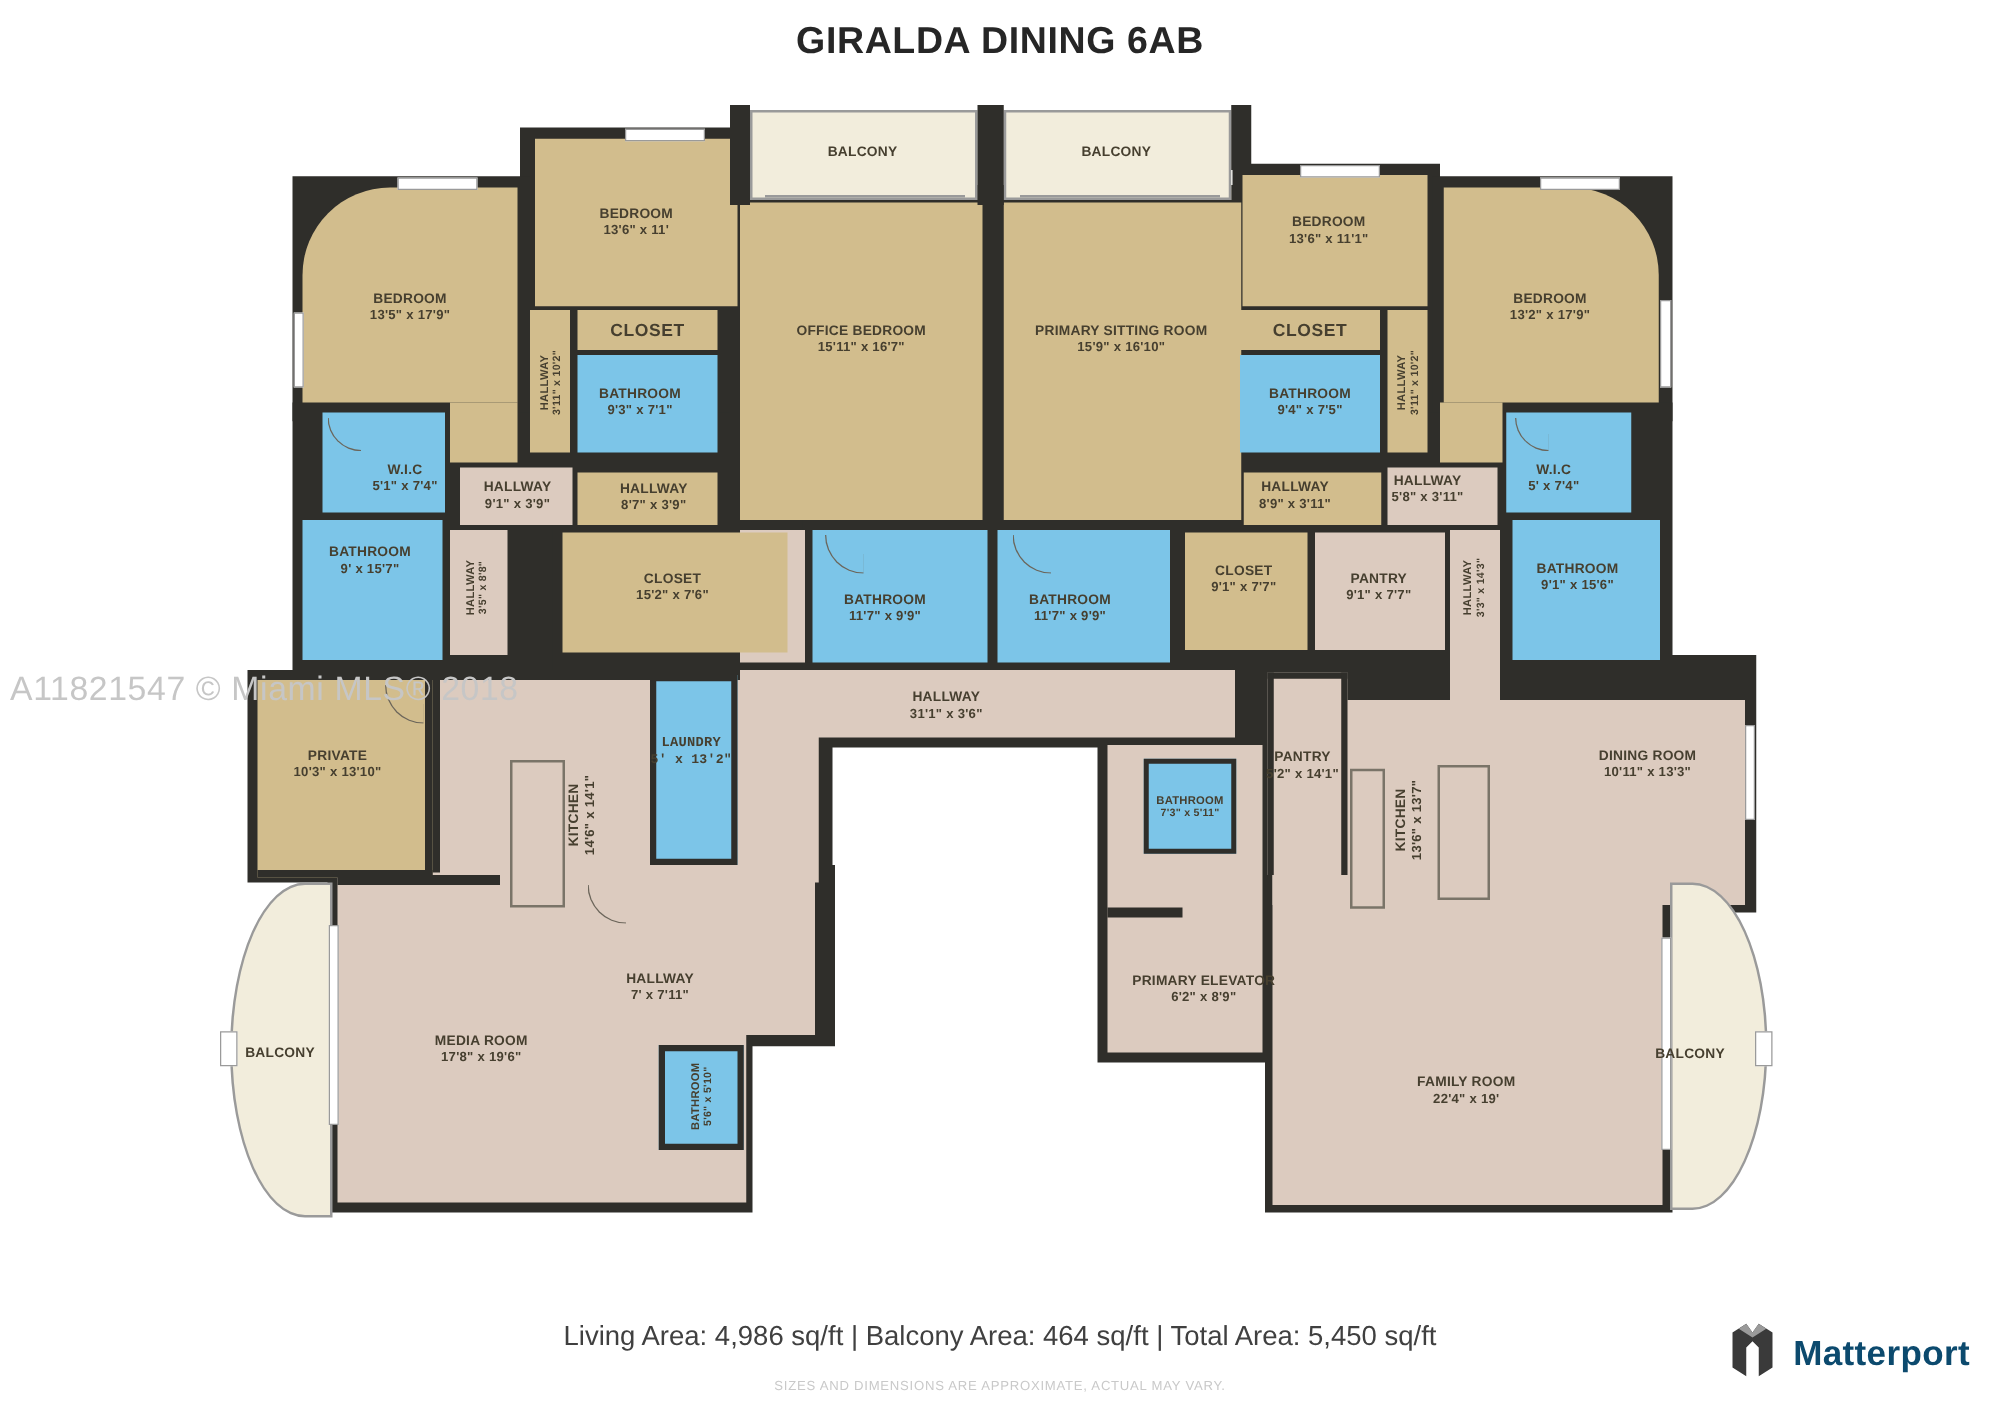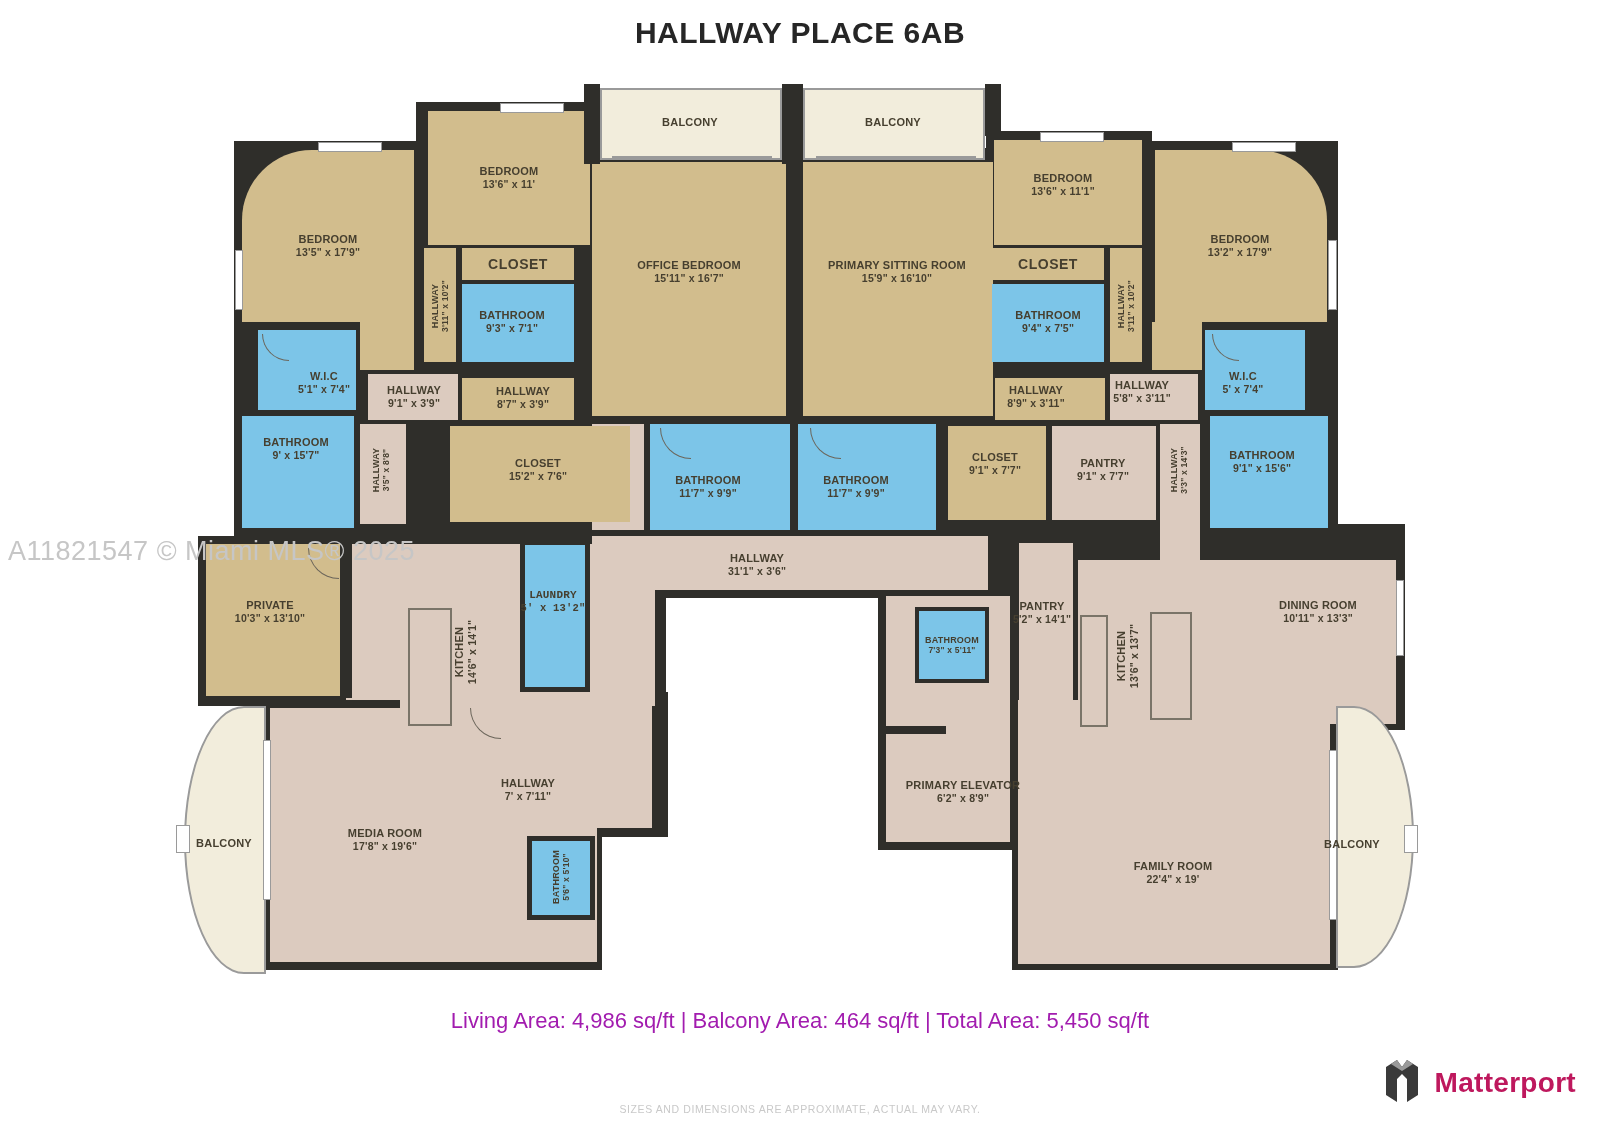--- a/index.html
+++ b/index.html
@@ -23,26 +23,26 @@
               letter-spacing:.2px;}
   .room-label .dims{font-weight:600;font-size:10.5px;}
   .room-label.rot{transform:translate(-50%,-50%) rotate(-90deg);}
   .room-label.sm{font-size:9px;line-height:10px;}
   .room-label.sm .dims{font-size:8.5px;}
   .room-label.lg{font-size:14px;letter-spacing:.5px;}
   #title{position:absolute;top:16px;left:0;width:100%;text-align:center;z-index:10;
          font-size:30px;font-weight:800;color:#262626;letter-spacing:.5px;}
   #watermark{position:absolute;left:8px;top:536px;z-index:11;font-size:27px;color:#c6c6c6;
              letter-spacing:.5px;}
-  #area-line{position:absolute;top:1008px;left:0;width:100%;text-align:center;z-index:10;
-             font-size:22px;color:#a21caf;}
+  #area-line{position:absolute;top:1056px;left:0;width:100%;text-align:center;z-index:10;
+             font-size:22px;color:#404040;}
   #disclaimer{position:absolute;top:1103px;left:0;width:100%;text-align:center;z-index:10;
               font-size:10.5px;color:#c9c9c9;letter-spacing:.6px;}
   #brand{position:absolute;right:24px;bottom:22px;z-index:10;display:flex;align-items:center;gap:12px;}
-  #brand .brand-text{font-size:28px;font-weight:700;color:#be185d;letter-spacing:.3px;}
+  #brand .brand-text{font-size:28px;font-weight:700;color:#0c4a6e;letter-spacing:.3px;}
 </style>
 </head>
 <body>
 
 <div id="stage">
 
   <div class="wall" style="left:416px;top:102px;width:182px;height:266px;"></div>
   <div class="wall" style="left:234px;top:141px;width:190px;height:196px;"></div>
   <div class="wall" style="left:234px;top:322px;width:132px;height:214px;"></div>
   <div class="wall" style="left:352px;top:330px;width:256px;height:206px;"></div>
@@ -303,22 +303,22 @@
       <div class="dims">6'2" x 8'9"</div>
     </div>
   <div class="room-label" style="left:1173px;top:873px;text-align:center;">
       <div>FAMILY ROOM</div>
       <div class="dims">22'4" x 19'</div>
     </div>
   <div class="room-label" style="left:1352px;top:844px;">
       <div>BALCONY</div>
     </div>
 
-  <div id="title">HALLWAY PLACE 6AB</div>
-  <div id="watermark">A11821547 © Miami MLS® 2025</div>
+  <div id="title">GIRALDA DINING 6AB</div>
+  <div id="watermark">A11821547 © Miami MLS® 2018</div>
   <div id="area-line">Living Area: 4,986 sq/ft | Balcony Area: 464 sq/ft | Total Area: 5,450 sq/ft</div>
   <div id="disclaimer">SIZES AND DIMENSIONS ARE APPROXIMATE, ACTUAL MAY VARY.</div>
   <div id="brand">
     <span>
       <svg width="42" height="46" viewBox="0 0 42 46">
         <polygon points="5,9 16,2 21,9 26,2 37,9 37,37 26,44 26,21 21,16 16,21 16,44 5,37" fill="#3a3a3a"></polygon>
         <polygon points="16,2 21,9 26,2 32,6 21,13 10,6" fill="#9a9a9a"></polygon>
       </svg>
     </span>
     <span class="brand-text">Matterport</span>

